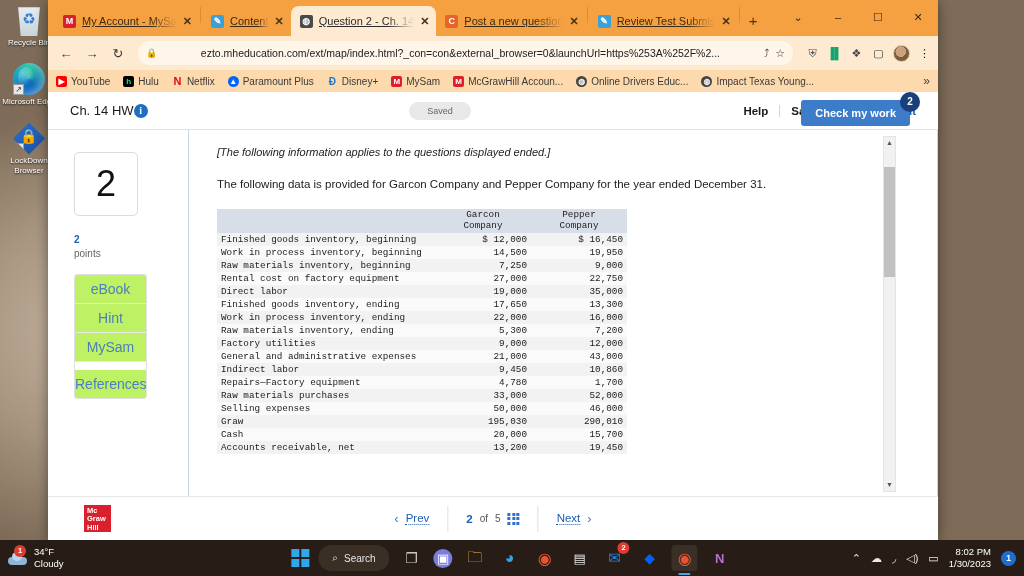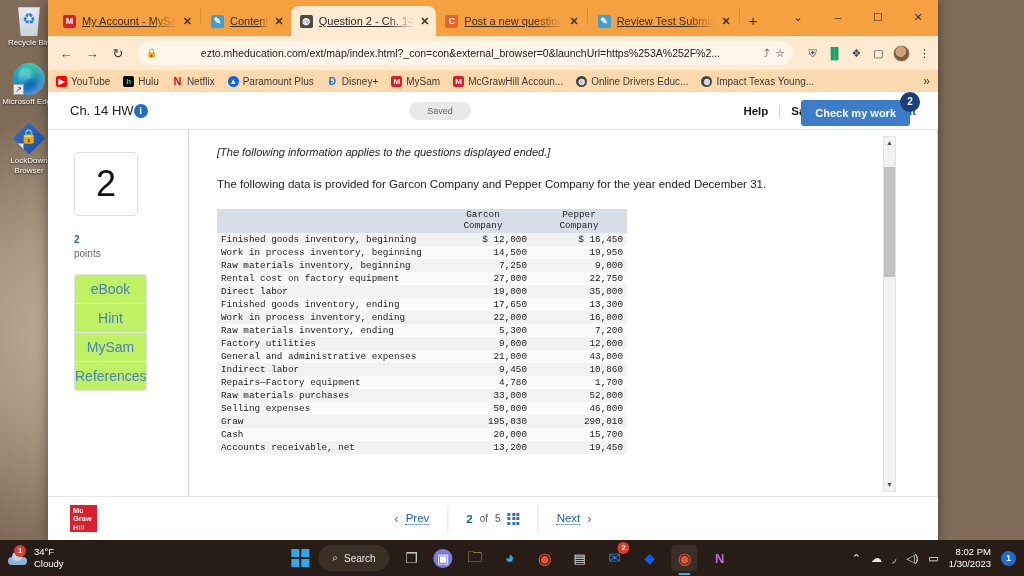--- a/index.html
+++ b/index.html
@@ -127,21 +127,21 @@
   .qside { width: 140px; padding: 22px 0 0 26px; flex: 0 0 140px; }
   .qnum-box { width: 64px; height: 64px; border: 1px solid #dcdcdc; border-radius: 5px;
     display: flex; align-items: center; justify-content: center; font-size: 36px; color: #111;
     font-family: "Liberation Sans", sans-serif; }
   .pts { margin-top: 17px; font-size: 10px; line-height: 1.35; }
   .pts b { color: #1a5fb4; font-weight: bold; display: block; }
   .pts span { color: #666; }
   .side-btns { margin-top: 14px; width: 73px; border: 1px solid #e0e0e0; border-radius: 3px; overflow: hidden; }
   .side-btns div { font-size: 14px; color: #4a7fc1; text-align: center; padding: 6px 0;
     border-bottom: 1px solid #e8e8e8; cursor: pointer; background: #bef264; }
-  .side-btns div:last-child { border-bottom: none; }
+  .side-btns div:last-child { border-bottom: none; margin-top: 8px; }
 
   .qcontent { flex: 1 1 auto; border-left: 1px solid #c9d4e2; position: relative;
     padding: 16px 0 0 28px; overflow: hidden; }
   .intro-italic { font-size: 11px; font-style: italic; color: #222; margin-bottom: 18px; }
   .intro-text { font-size: 11.5px; color: #222; line-height: 1.45; max-width: 590px; margin-bottom: 16px; }
 
   table.data { border-collapse: collapse; font-family: "Liberation Mono", monospace;
     font-size: 9.3px; color: #1c1c1c; width: 410px; }
   table.data thead td { background: #d8dee8; height: 24px; vertical-align: bottom; padding-bottom: 1px; }
   table.data thead td.hd { text-align: center; line-height: 1.15; }
@@ -151,21 +151,21 @@
   table.data td.lbl { width: 218px; }
   table.data td.val { text-align: right; width: 96px; }
 
   .vscroll { position: absolute; right: 42px; top: 6px; width: 13px; bottom: 4px;
     background: #f1f1f1; border: 1px solid #e4e4e4; cursor: pointer; }
   .vscroll .arw { height: 12px; font-size: 7px; color: #555; text-align: center; line-height: 12px; }
   .vscroll .thumb { position: absolute; left: 0; right: 0; top: 30px; height: 110px; background: #c1c1c1; }
   .rail-right { position: absolute; right: 0; top: 0; bottom: 0; width: 1px; background: #c9d4e2; }
 
   .footer { height: 44px; border-top: 1px solid #e8e8e8; display: flex; align-items: center;
-    padding: 0 22px; position: relative; }
+    padding: 0 36px; position: relative; }
   .mh-logo { width: 27px; height: 27px; background: #d9202c; color: #fff; font-size: 7.5px;
     font-weight: bold; line-height: 8.4px; text-align: left; padding: 2px 0 0 3px;
     font-family: "Liberation Sans", sans-serif; }
   .pager { position: absolute; left: 50%; transform: translateX(-50%); display: flex;
     align-items: center; gap: 0; font-size: 11.5px; }
   .pager .cell { padding: 0 18px; border-right: 1px solid #e0e0e0; display: flex;
     align-items: center; gap: 7px; height: 26px; }
   .pager .cell:last-child { border-right: none; }
   .pager a { color: #1a5fb4; text-decoration: none; border-bottom: 1px dotted #1a5fb4; cursor: pointer; }
   .pager .chev { color: #3d7cc9; font-size: 13px; cursor: pointer; }

